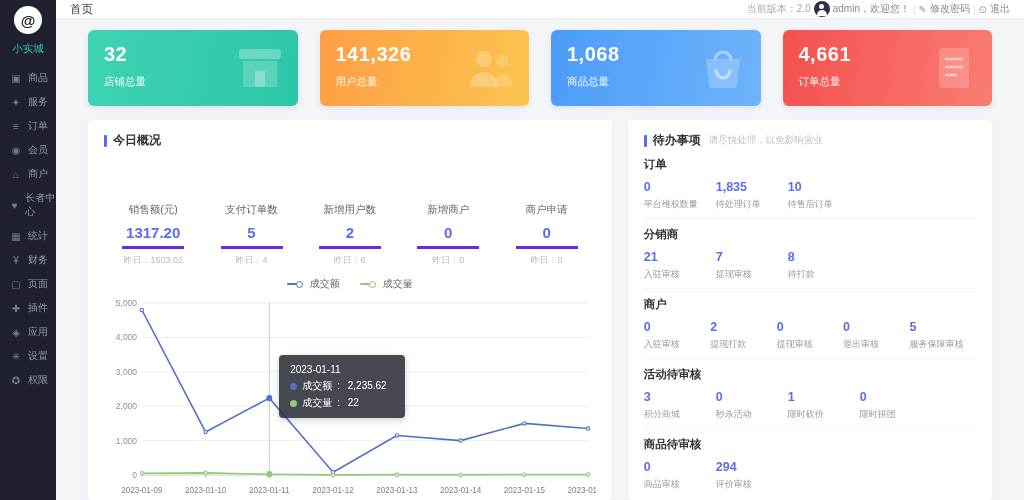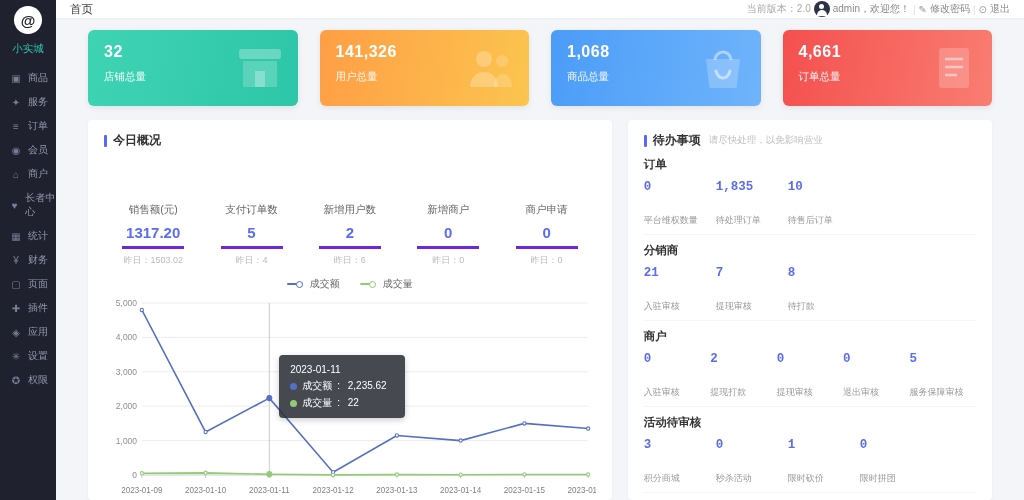--- a/index.html
+++ b/index.html
@@ -27,28 +27,28 @@
   .avatar::before{content:'';position:absolute;top:3px;left:5.5px;width:5px;height:5px;background:#fff;border-radius:50%;}
   .avatar::after{content:'';position:absolute;bottom:1.5px;left:3px;width:10px;height:6px;background:#fff;border-radius:5px 5px 0 0;}
   .tb-div{color:#e0e0e0;}
   .tb-link{display:flex;align-items:center;gap:3px;cursor:pointer;color:#888;}
   .tb-ic{font-size:10px;color:#9a9a9a;}
   
   .content{flex:1;padding:12px 32px 0 32px;display:flex;flex-direction:column;gap:14px;min-height:0;}
   .cards-row{display:flex;gap:22px;flex-shrink:0;}
   .stat-card{flex:1;height:76px;border-radius:6px;position:relative;padding:13px 16px;color:#fff;
              box-sizing:border-box;overflow:hidden;box-shadow:0 2px 6px rgba(0,0,0,.08);}
-  .stat-value{font-size:16px;font-weight:bold;letter-spacing:.5px;}
+  .stat-value{font-size:20px;font-weight:bold;letter-spacing:.5px;}
   .stat-label{font-size:10.5px;margin-top:9px;opacity:.95;}
   .card-icon{position:absolute;right:14px;top:50%;transform:translateY(-50%);}
   
   .panels-row{display:flex;gap:16px;flex:1;min-height:0;}
   .panel{background:#fff;border-radius:4px;box-shadow:0 1px 3px rgba(0,0,0,.05);padding:12px 16px;box-sizing:border-box;}
   .panel-left{flex:1.48;min-width:0;}
-  .panel-right{flex:1;min-width:0;font-family:Liberation Mono, monospace;}
+  .panel-right{flex:1;min-width:0;}
   .panel-header{display:flex;align-items:center;}
   .accent-bar{width:3px;height:12px;background:#556af5;border-radius:1px;margin-right:6px;}
   .panel-title{font-size:12px;font-weight:bold;color:#333;}
   .panel-sub{font-size:9.5px;color:#c0c0c0;margin-left:8px;}
   
   .today-stats{display:flex;margin-top:13px;}
   .tstat{flex:1;text-align:center;margin-top:41px;}
   .tstat-label{font-size:10.5px;color:#666;}
   .tstat-value{font-size:15px;color:#5a6cf0;font-weight:bold;margin:7px 0 5px;}
   .tstat-yest{display:inline-block;font-size:9px;color:#bbb;border-top:3px solid #6d28d9;padding-top:5px;min-width:62px;}
@@ -63,21 +63,21 @@
            padding:7px 11px;font-size:10px;line-height:1.65;pointer-events:none;min-width:104px;box-shadow:0 2px 6px rgba(0,0,0,.2);}
   .tip-row{display:flex;align-items:center;gap:5px;}
   .tip-dot{width:7px;height:7px;border-radius:50%;display:inline-block;flex-shrink:0;}
   
   .todo-section{padding:8px 0 7px;border-bottom:1px solid #f5f5f5;}
   .todo-section:last-child{border-bottom:none;}
   .todo-title{font-size:11.5px;color:#333;font-weight:bold;margin-bottom:8px;}
   .todo-items{display:flex;}
   .todo-item{width:72px;cursor:pointer;}
   .todo-value{font-size:12.5px;color:#5a6cf0;font-weight:bold;}
-  .todo-label{font-size:9px;color:#999;margin-top:20px;white-space:nowrap;}
+  .todo-label{font-size:9px;color:#999;margin-top:4px;white-space:nowrap;}
 </style>
 </head>
 <body>
 
 <aside class="sidebar">
   <div class="logo">@</div>
   <div class="brand">小实城</div>
   <nav class="side-menu">
 
       <div class="side-item">

